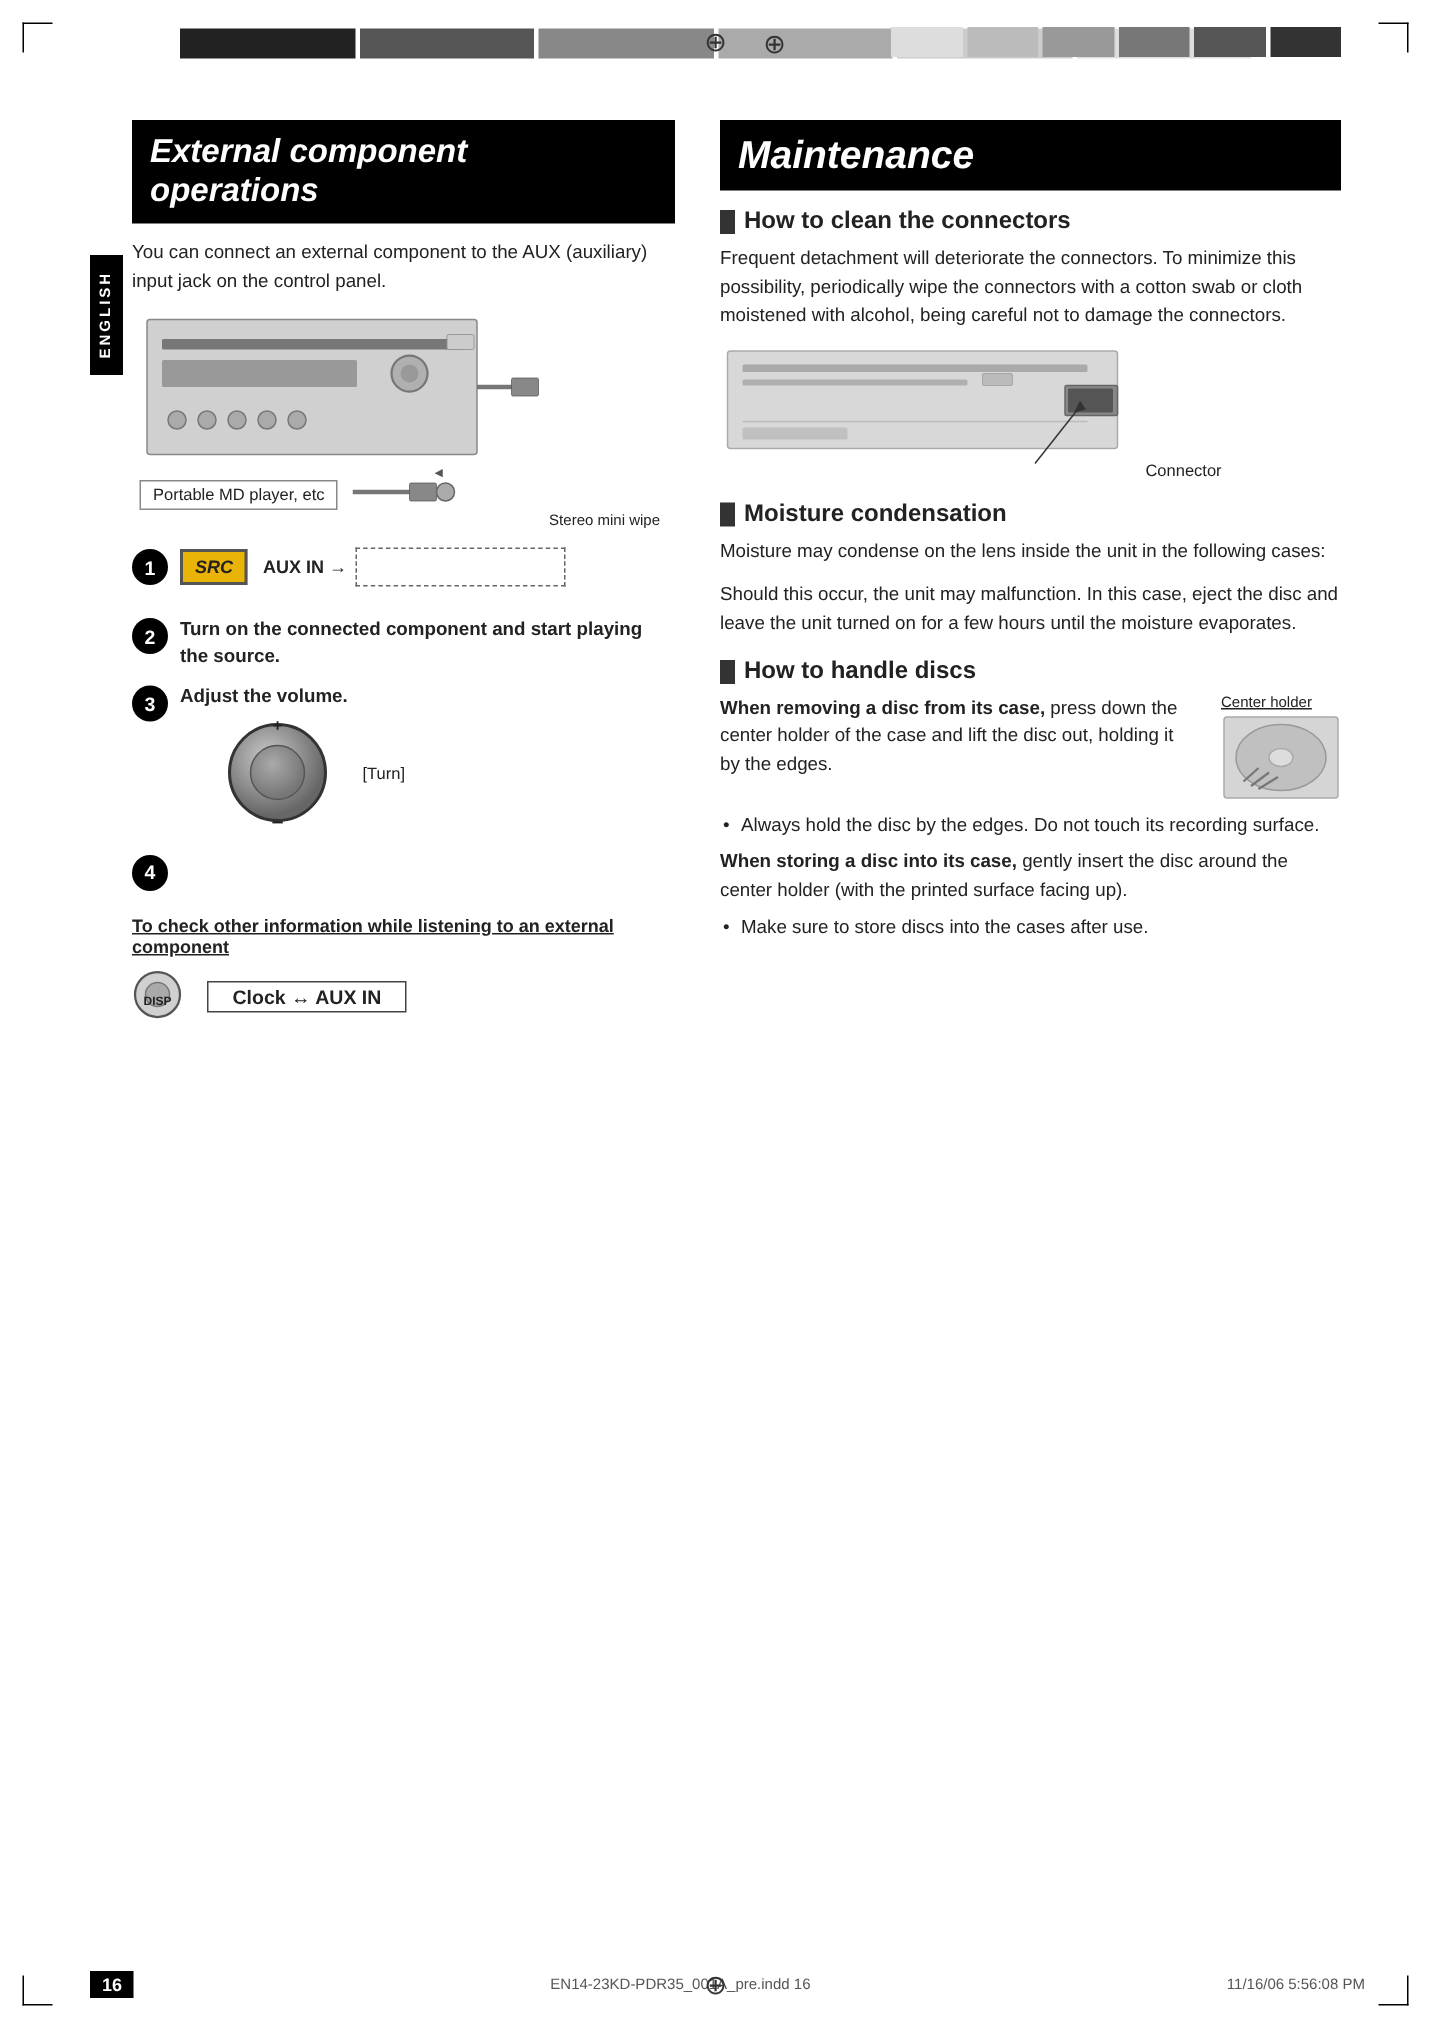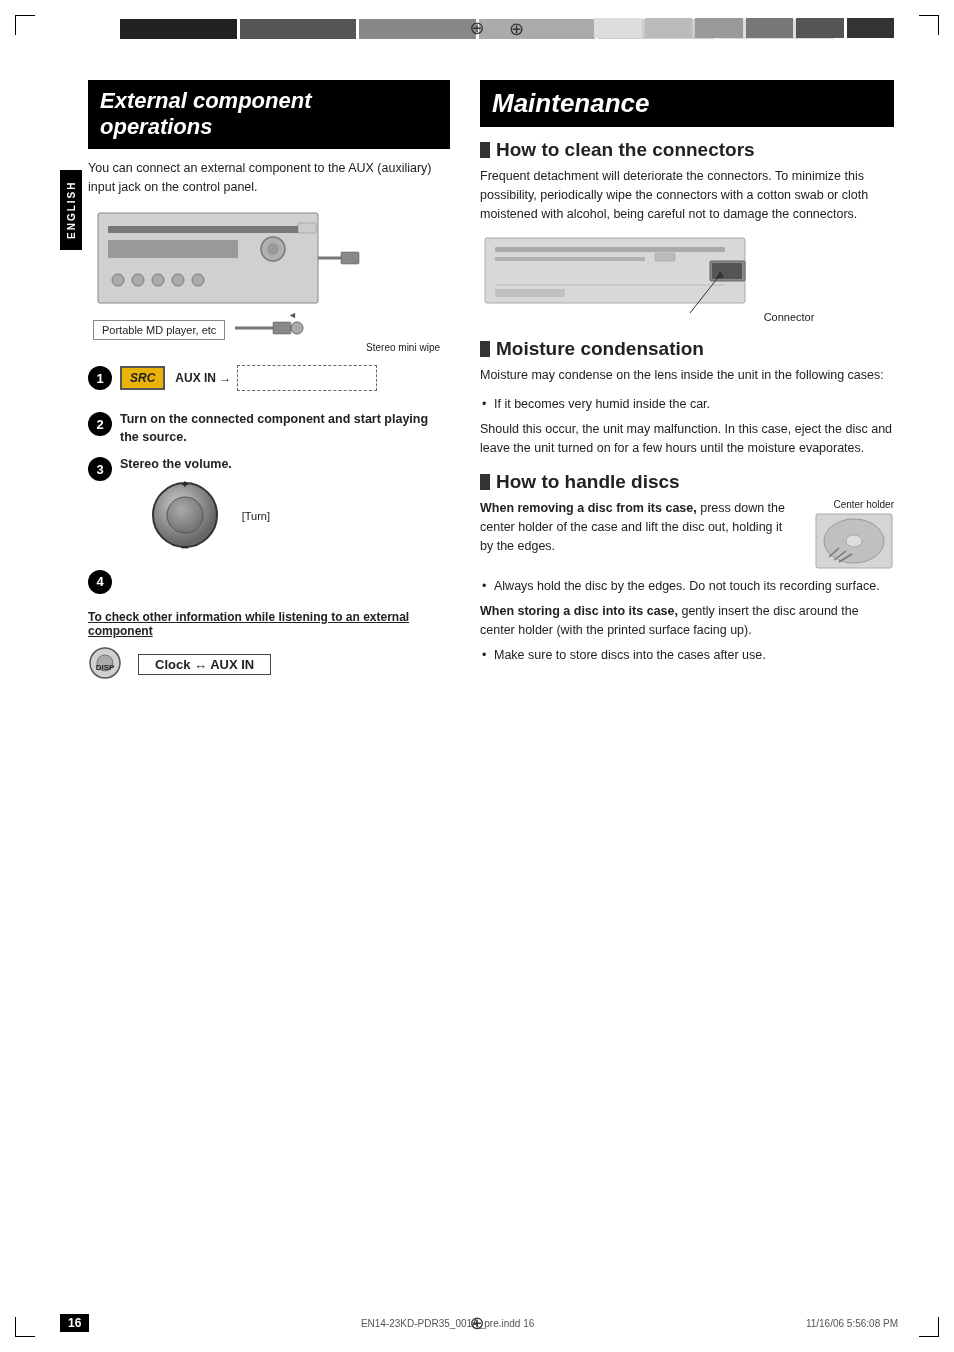--- a/index.html
+++ b/index.html
@@ -246,21 +246,21 @@
 
     
     .subsection {
       margin-bottom: 14px;
     }
 
     .subsection-title {
       display: flex;
       align-items: center;
       font-weight: bold;
-      font-size: 19px;
+      font-size: 16px;
       margin-bottom: 6px;
     }
 
     .section-bar {
       width: 10px;
       height: 16px;
       background: #333;
       margin-right: 6px;
       display: inline-block;
     }
@@ -311,21 +311,21 @@
     .center-holder-img {
       width: 80px;
       flex-shrink: 0;
     }
 
     
     .page-footer {
       position: absolute;
       bottom: 20px;
       left: 60px;
-      right: 56px;
+      right: 44px;
       display: flex;
       justify-content: space-between;
       align-items: center;
       font-size: 10px;
       color: #555;
     }
 
     .page-number {
       background: #000;
       color: #fff;
@@ -496,21 +496,21 @@
         <div class="step">
           <div class="step-num">2</div>
           <div class="step-content">
             <p class="step-bold">Turn on the connected component and start playing the source.</p>
           </div>
         </div>
 
         <div class="step">
           <div class="step-num">3</div>
           <div class="step-content">
-            <p class="step-bold">Stereo the volume.</p>
+            <p class="step-bold">Adjust the volume.</p>
             
             <div class="volume-knob-area">
               <div style="position:relative;display:inline-block;">
                 <span class="plus-label">+</span>
                 <svg width="70" height="70">
                   <circle cx="35" cy="35" r="32" fill="url(#knobGrad)" stroke="#333" stroke-width="2"></circle>
                   <defs>
                     <radialGradient id="knobGrad" cx="40%" cy="35%" r="60%">
                       <stop offset="0%" stop-color="#cccccc"></stop>
                       <stop offset="50%" stop-color="#999999"></stop>
@@ -594,39 +594,38 @@
         </div>
       </div>
 
       <div class="subsection">
         <div class="subsection-title">
           <span class="section-bar"></span>
           <span>Moisture condensation</span>
         </div>
         <p class="body-text">Moisture may condense on the lens inside the unit in the following cases:</p>
         <ul class="bullet-list">
-          <li><span>If it becomes very humid inside the car.</span></li>
         </ul>
         <p class="body-text">Should this occur, the unit may malfunction. In this case, eject the disc and leave the unit turned on for a few hours until the moisture evaporates.</p>
       </div>
 
       <div class="subsection">
         <div class="subsection-title">
           <span class="section-bar"></span>
           <span>How to handle discs</span>
         </div>
 
         <div class="handle-disc">
           <div class="disc-text">
             <p style="font-size:12.5px;line-height:1.5;margin-bottom:6px;">
               <span style="font-weight:bold;">When removing a disc from its case,</span><span> press down the center holder of the case and lift the disc out, holding it by the edges.</span>
             </p>
           </div>
           <div class="center-holder-img">
-            <span style="font-size:10px;display:block;text-align:right;margin-bottom:2px;">Center holder</span>
+            <span style="font-size:10px;display:block;text-align:left;margin-bottom:2px;text-decoration:underline;">Center holder</span>
             
             <svg width="80" height="58">
               <rect x="2" y="2" width="76" height="54" fill="#d5d5d5" stroke="#aaa" stroke-width="1" rx="2"></rect>
 
               <ellipse cx="40" cy="29" rx="30" ry="22" fill="#c0c0c0" stroke="#999" stroke-width="1"></ellipse>
               <ellipse cx="40" cy="29" rx="8" ry="6" fill="#ddd" stroke="#aaa" stroke-width="1"></ellipse>
 
               <line x1="15" y1="45" x2="25" y2="36" stroke="#777" stroke-width="1.5"></line>
               <line x1="20" y1="48" x2="32" y2="39" stroke="#777" stroke-width="1.5"></line>
               <line x1="25" y1="50" x2="38" y2="42" stroke="#777" stroke-width="1.5"></line>

